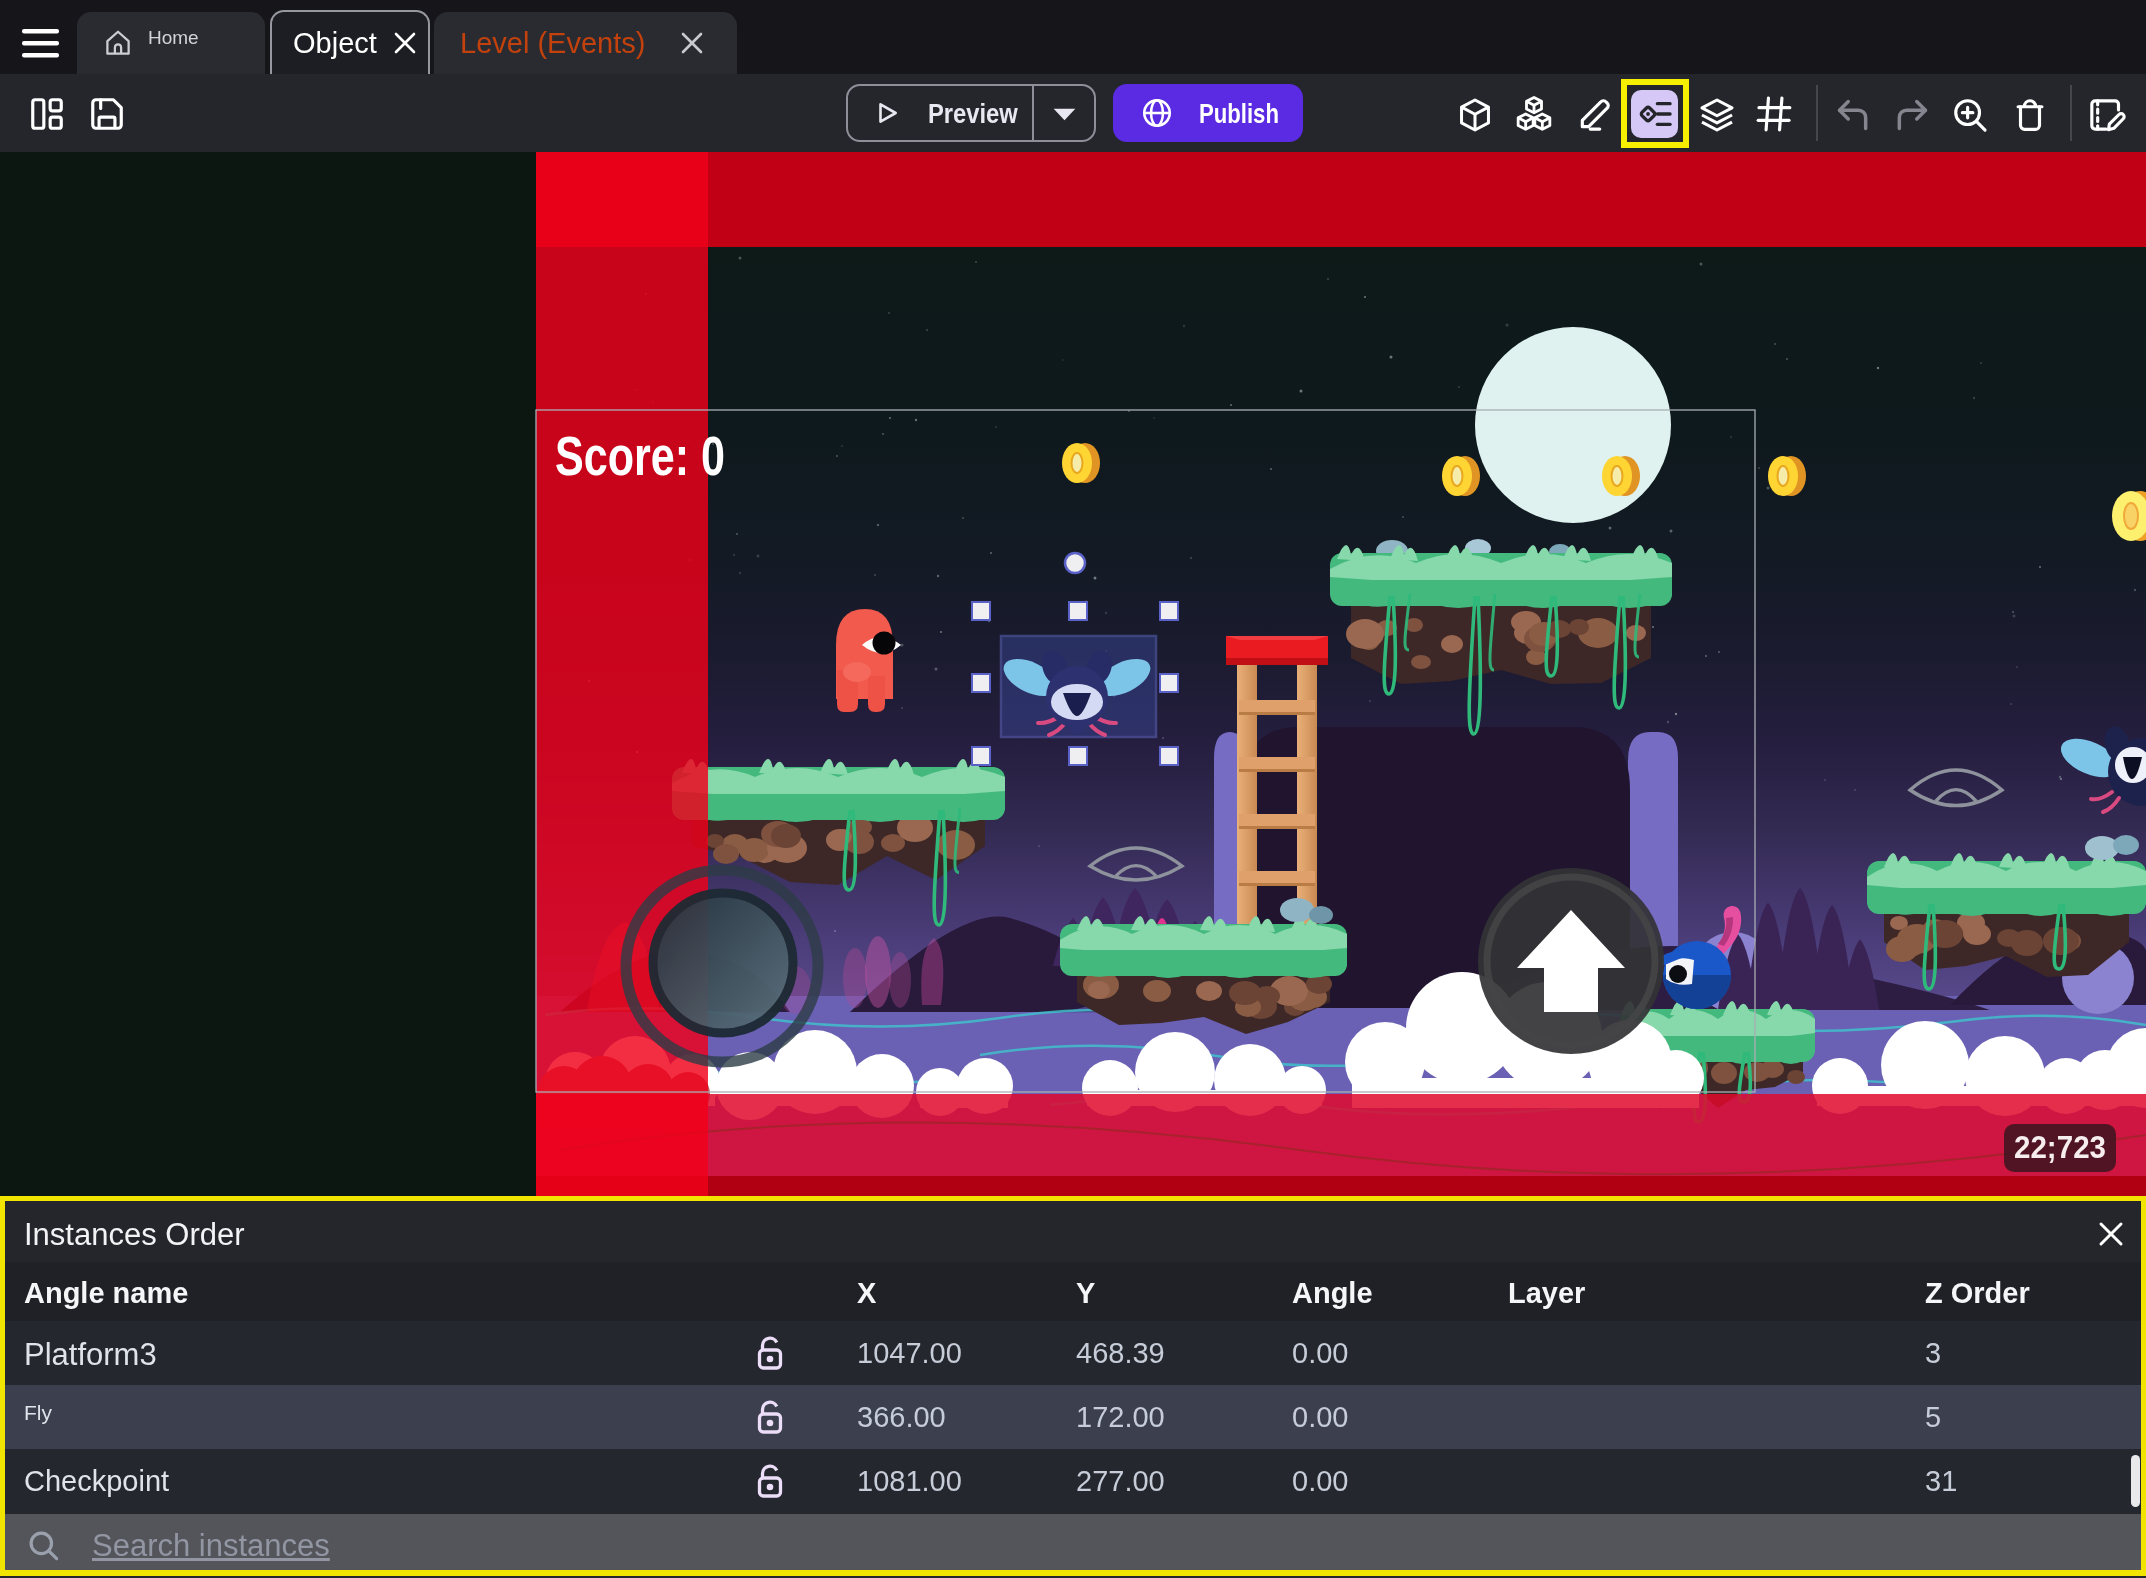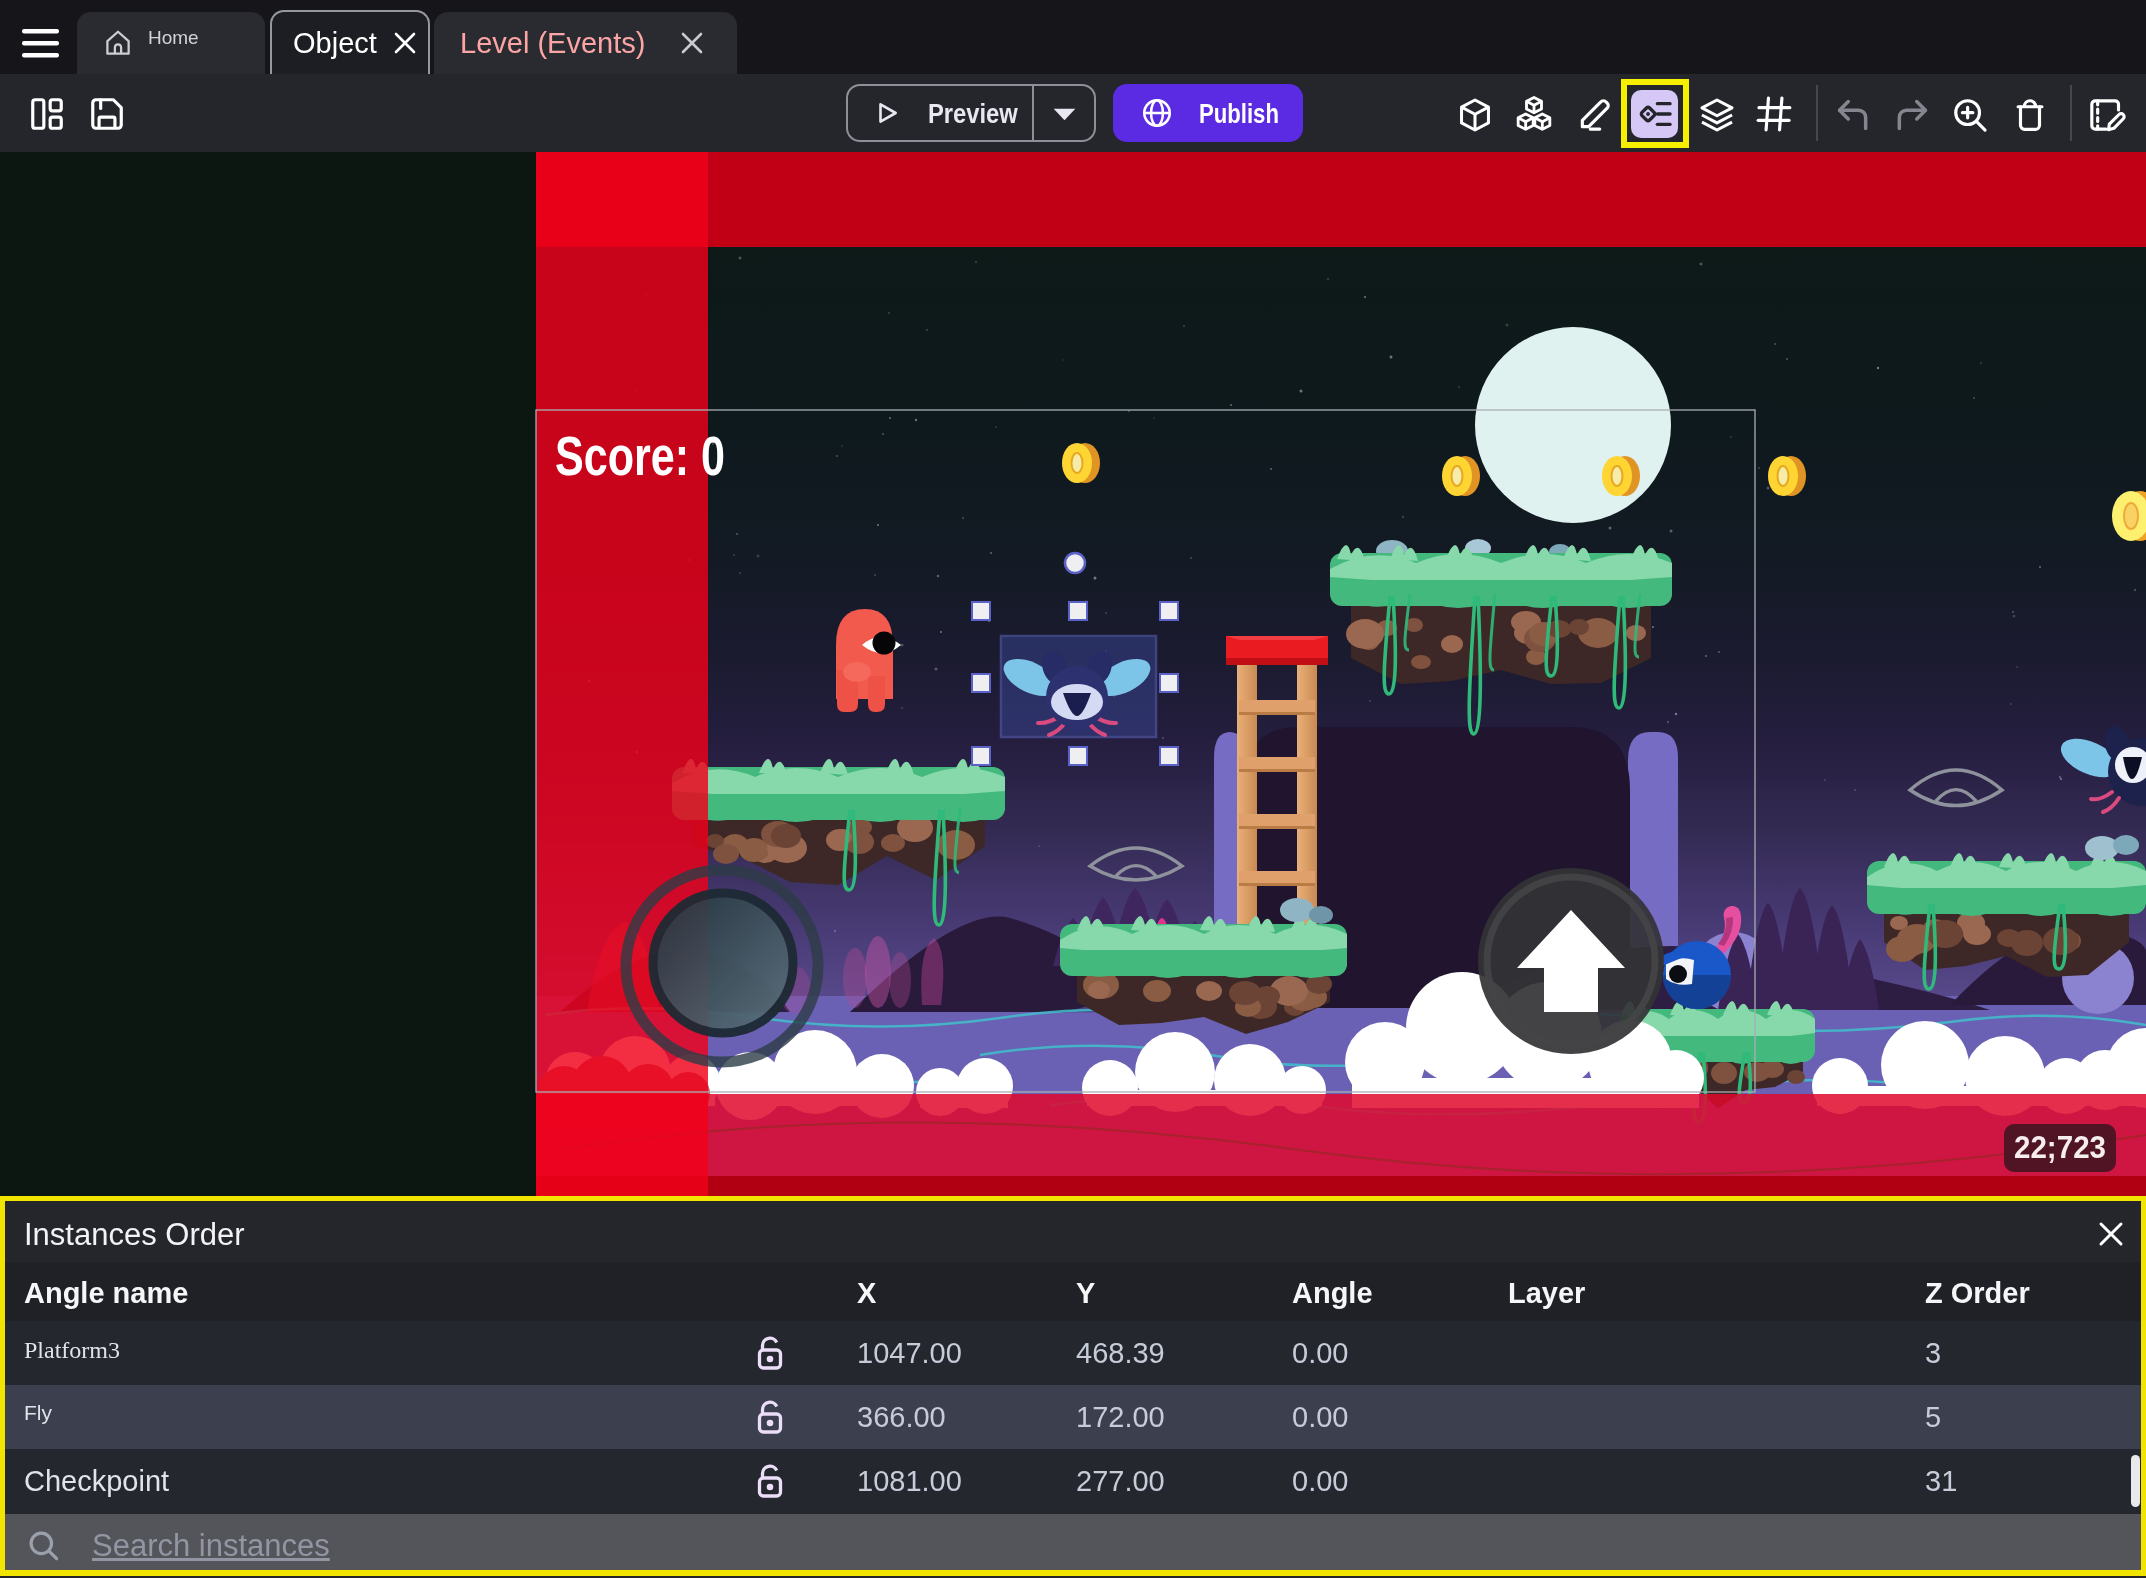--- a/index.html
+++ b/index.html
@@ -23,21 +23,21 @@
 <div class="abs" style="left:148px;top:27px;font-size:19px;color:#d2d3d8;">Home</div>
 <div class="abs" style="left:270px;top:10px;width:160px;height:64px;background:#1d1e23;border:2px solid #97989f;border-bottom:none;border-radius:14px 14px 0 0;box-sizing:border-box;"></div>
 <div class="abs" style="left:293px;top:27px;font-size:29px;color:#ffffff;">Object</div>
 <svg class="abs" style="left:394px;top:32px" width="22" height="22" viewBox="0 0 22 22">
     <g stroke="#fff" stroke-width="2.6" stroke-linecap="round">
       <line x1="2" y1="2" x2="20" y2="20"></line>
       <line x1="20" y1="2" x2="2" y2="20"></line>
     </g>
   </svg>
 <div class="abs" style="left:434px;top:12px;width:303px;height:62px;background:#2a2b30;border-radius:14px 14px 0 0;"></div>
-<div class="abs" style="left:460px;top:27px;font-size:29px;color:#fca5a5;">Level (Events)</div>
+<div class="abs" style="left:460px;top:27px;font-size:29px;color:#c2410c;">Level (Events)</div>
 <svg class="abs" style="left:681px;top:32px" width="22" height="22" viewBox="0 0 22 22">
     <g stroke="#c9cad0" stroke-width="2.6" stroke-linecap="round">
       <line x1="2" y1="2" x2="20" y2="20"></line>
       <line x1="20" y1="2" x2="2" y2="20"></line>
     </g>
   </svg>
 
 <div class="abs" style="left:0;top:74px;width:2146px;height:78px;background:#25262c;"></div>
 <svg class="abs" style="left:28px;top:95px" width="38" height="38" viewBox="0 0 24 24">
     <g fill="none" stroke="#fff" stroke-width="2" stroke-linejoin="round">
@@ -644,21 +644,21 @@
     </g>
   </svg>
 <div class="abs" style="left:5px;top:1262px;width:2136px;height:59px;background:#1f2127;"></div>
 <div class="abs" style="left:24px;top:1277px;font-size:29px;font-weight:bold;color:#f5f6f8;">Angle name</div>
 <div class="abs" style="left:857px;top:1277px;font-size:29px;font-weight:bold;color:#f5f6f8;">X</div>
 <div class="abs" style="left:1076px;top:1277px;font-size:29px;font-weight:bold;color:#f5f6f8;">Y</div>
 <div class="abs" style="left:1292px;top:1277px;font-size:29px;font-weight:bold;color:#f5f6f8;">Angle</div>
 <div class="abs" style="left:1508px;top:1277px;font-size:29px;font-weight:bold;color:#f5f6f8;">Layer</div>
 <div class="abs" style="left:1925px;top:1277px;font-size:29px;font-weight:bold;color:#f5f6f8;">Z Order</div>
 <div class="abs" style="left:5px;top:1321px;width:2136px;height:64px;background:#24272e;"></div>
-<div class="abs" style="left:24px;top:1337px;font-size:24px;color:#dfe3ea;font-family:Liberation Serif, serif;">Platform3</div>
+<div class="abs" style="left:24px;top:1337px;font-size:31px;color:#dfe3ea;">Platform3</div>
 <svg class="abs" style="left:752px;top:1333px" width="36" height="40" viewBox="0 0 24 26">
     <g fill="none" stroke="#ecdef8" stroke-width="2.2">
       <path d="M7 11 V8 a5 5 0 0 1 9.5 -2"></path>
       <rect x="5" y="11" width="14" height="12" rx="2.5"></rect>
       <circle cx="12" cy="17" r="2.2" fill="#ecdef8" stroke="none"></circle>
     </g>
   </svg>
 <div class="abs" style="left:857px;top:1337px;font-size:29px;color:#c6ccd8;">1047.00</div>
 <div class="abs" style="left:1076px;top:1337px;font-size:29px;color:#c6ccd8;">468.39</div>
 <div class="abs" style="left:1292px;top:1337px;font-size:29px;color:#c6ccd8;">0.00</div>

